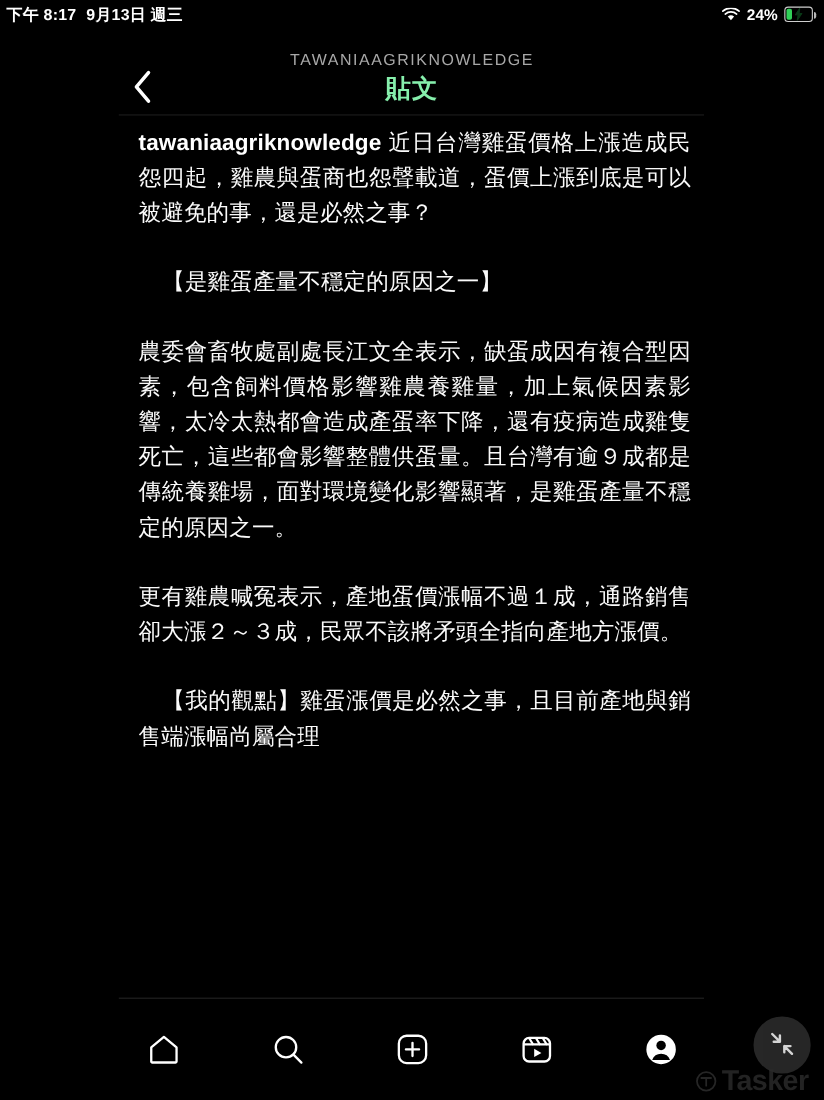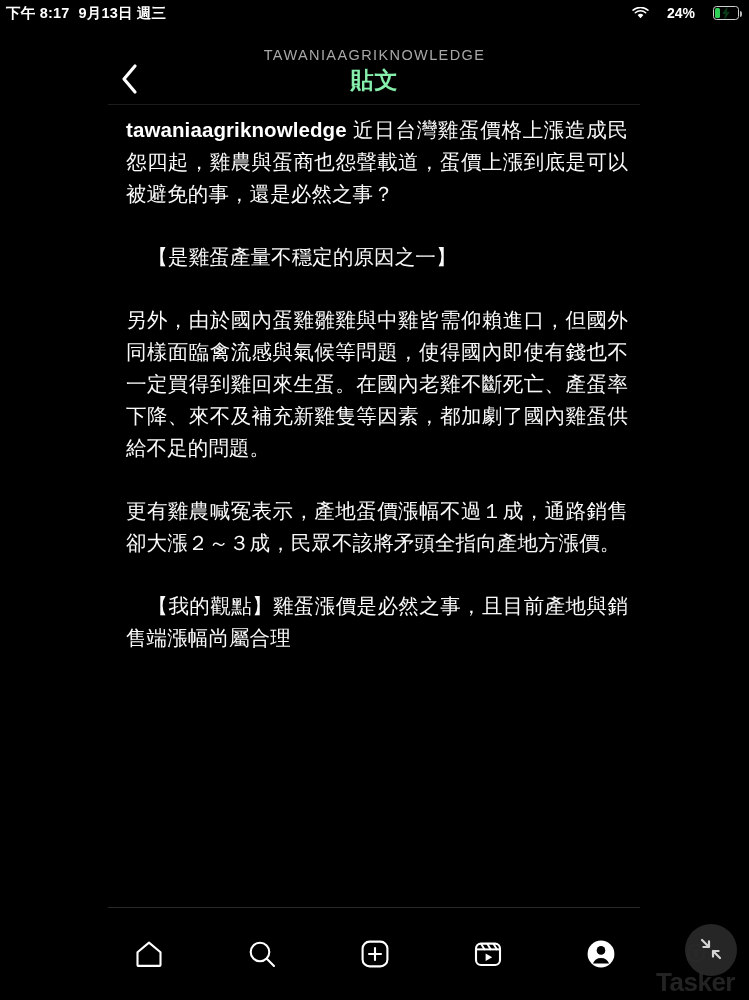--- a/index.html
+++ b/index.html
@@ -14,21 +14,21 @@
   
   .statusbar {
     position:absolute; top:0; left:0; width:749px; height:26px;
     display:flex; align-items:center; justify-content:space-between;
     padding:0 10px 0 6px;
     color:#fff;
   }
   .status-left { display:flex; align-items:center; gap:9px; font-size:14.5px; font-weight:700; letter-spacing:.2px; }
   .status-left .sb-time { white-space:nowrap; }
   .status-left .sb-date { white-space:nowrap; }
-  .status-right { display:flex; align-items:center; gap:18px; font-size:14px; font-weight:600; }
+  .status-right { display:flex; align-items:center; gap:6px; font-size:14px; font-weight:600; }
   .wifi-icon { display:block; width:17px; height:13px; }
   .batt-pct { letter-spacing:0px; }
   .battery {
     position:relative; width:26px; height:14px;
     border:1.6px solid #cfcfcf; border-radius:3.5px;
     display:flex; align-items:center; padding:1.4px;
   }
   .battery:after {
     content:""; position:absolute; right:-4px; top:4px;
     width:2.4px; height:6px; background:#b9b9b9; border-radius:0 2px 2px 0;
@@ -113,21 +113,21 @@
     position:absolute; right:12px; bottom:24px;
     width:52px; height:52px; border-radius:50%;
     background:#2a2a2a;
     display:flex; align-items:center; justify-content:center;
     border:none; cursor:pointer; opacity:.92;
   }
   .watermark {
     position:absolute; right:14px; bottom:2px;
     display:flex; align-items:center; gap:4px;
     color:#232323; font-size:26px; font-weight:700;
-    letter-spacing:-.5px; pointer-events:none; user-select:none;flex-direction:column;
+    letter-spacing:-.5px; pointer-events:none; user-select:none;
   }
   .wm-logo { width:20px; height:20px; }
 </style>
 </head>
 <body>
 
 <div class="statusbar">
   <div class="status-left">
     <span class="sb-time">下午 8:17</span>
     <span class="sb-date">9月13日 週三</span>
@@ -162,21 +162,21 @@
       <path d="M15 3 L4 16 L15 29" stroke="#fff" stroke-width="3.2" stroke-linecap="round" stroke-linejoin="round"></path>
     </svg>
   </span>
 </button>
 <div class="header-rule"></div>
 
 <div class="post-scroll">
   <div class="post-body">
     <p><span class="username">tawaniaagriknowledge</span><span> 近日台灣雞蛋價格上漲造成民怨四起，雞農與蛋商也怨聲載道，蛋價上漲到底是可以被避免的事，還是必然之事？</span></p>
     <p class="indent">【是雞蛋產量不穩定的原因之一】</p>
-    <p>另外，由於國內蛋雞雛雞與中雞皆需仰賴進口，但國外同樣面臨禽流感與氣候等問題，使得國內即使有錢也不一定買得到雞回來生蛋。在國內老雞不斷死亡、產蛋率下降、來不及補充新雞隻等因素，都加劇了國內雞蛋供給不足的問題。</p>
+    <p>農委會畜牧處副處長江文全表示，缺蛋成因有複合型因素，包含飼料價格影響雞農養雞量，加上氣候因素影響，太冷太熱都會造成產蛋率下降，還有疫病造成雞隻死亡，這些都會影響整體供蛋量。且台灣有逾９成都是傳統養雞場，面對環境變化影響顯著，是雞蛋產量不穩定的原因之一。</p>
     <p>更有雞農喊冤表示，產地蛋價漲幅不過１成，通路銷售卻大漲２～３成，民眾不該將矛頭全指向產地方漲價。</p>
     <p class="indent">【我的觀點】雞蛋漲價是必然之事，且目前產地與銷售端漲幅尚屬合理</p>
 
   </div>
 </div>
 <div class="fade-bottom"></div>
 <div class="content-rule"></div>
 
 <div class="bottomnav">
   <button class="navbtn">

